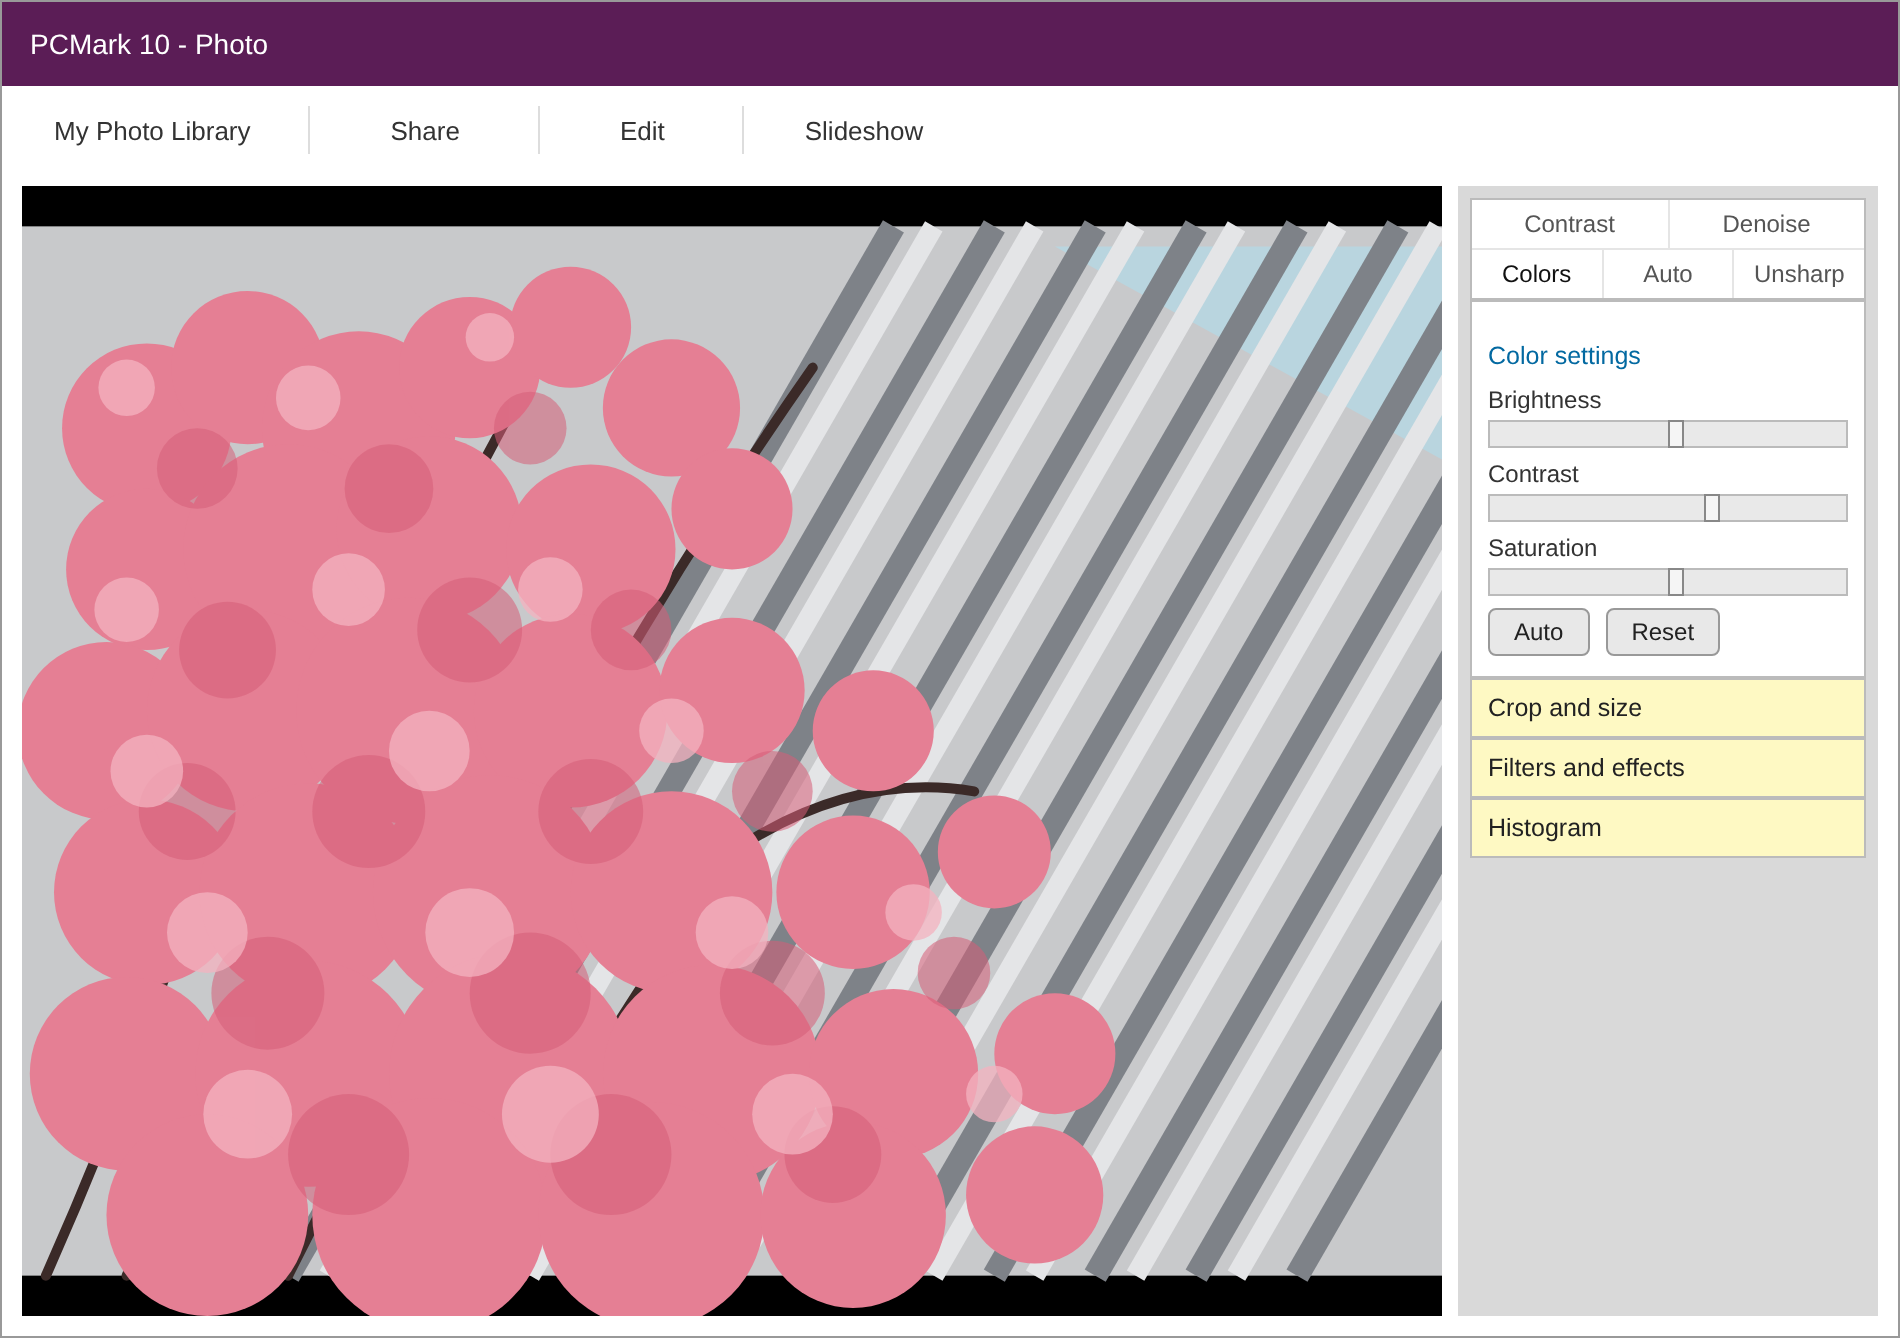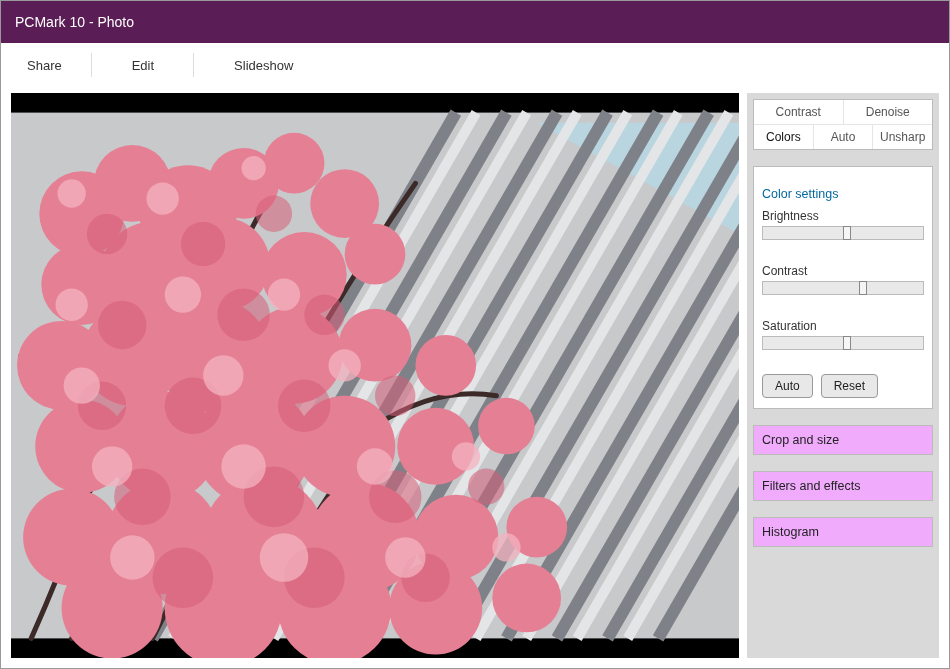--- a/index.html
+++ b/index.html
@@ -66,26 +66,26 @@
 .canvas {
   flex: 1;
   background: #000;
   display: flex;
   align-items: center;
   justify-content: center;
   overflow: hidden;
 }
 .canvas svg { width: 100%; height: 100%; }
 .sidebar {
-  width: 192px;
+  width: 210px;
   background: #d9d9d9;
   display: flex;
   flex-direction: column;
   padding: 6px;
-  gap: 16px;
+  gap: 0;
 }
 .tab-group {
   background: #fff;
   border: 1px solid #bbb;
 }
 .tab-row {
   display: flex;
 }
 .tab-row .tab {
   flex: 1;
@@ -103,21 +103,21 @@
   border: 1px solid #bbb;
   padding: 8px 8px 10px 8px;
 }
 .settings-panel h4 {
   font-size: 12.5px;
   font-weight: 400;
   margin-bottom: 8px;
   color: #0369a1;
   margin-top: 12px;
 }
-.slider-group { margin-bottom: 24px; }
+.slider-group { margin-bottom: 6px; }
 .slider-group label {
   display: block;
   font-size: 12px;
   color: #333;
   margin-bottom: 3px;
 }
 .slider-track {
   width: 100%;
   height: 14px;
   background: #e9e9e9;
@@ -135,37 +135,38 @@
 .btn-row { display: flex; gap: 8px; margin-top: 4px; align-items: center;}
 .btn {
   background: #e8e8e8;
   border: 1px solid #999;
   border-radius: 4px;
   padding: 4px 12px;
   font-size: 12px;
   color: #222;
 }
 .panel-header {
-  background: #f0abfc;
+  background: #fef9c3;
   border: 1px solid #bbb;
   padding: 7px 8px;
   font-size: 12.5px;
   color: #222;
 }
 </style>
 </head>
 <body>
 
 <div class="window">
 
   <div class="titlebar">
     <span>PCMark 10 - Photo</span>
   </div>
 
   <div class="menubar">
+    <div class="menu-item">My Photo Library</div>
     <div class="menu-item">Share</div>
     <div class="menu-item">Edit</div>
     <div class="menu-item">Slideshow</div>
   </div>
 
   <div class="content">
 
     <div class="canvas">
       <svg viewBox="0 0 720 560" preserveAspectRatio="xMidYMid slice">
 

